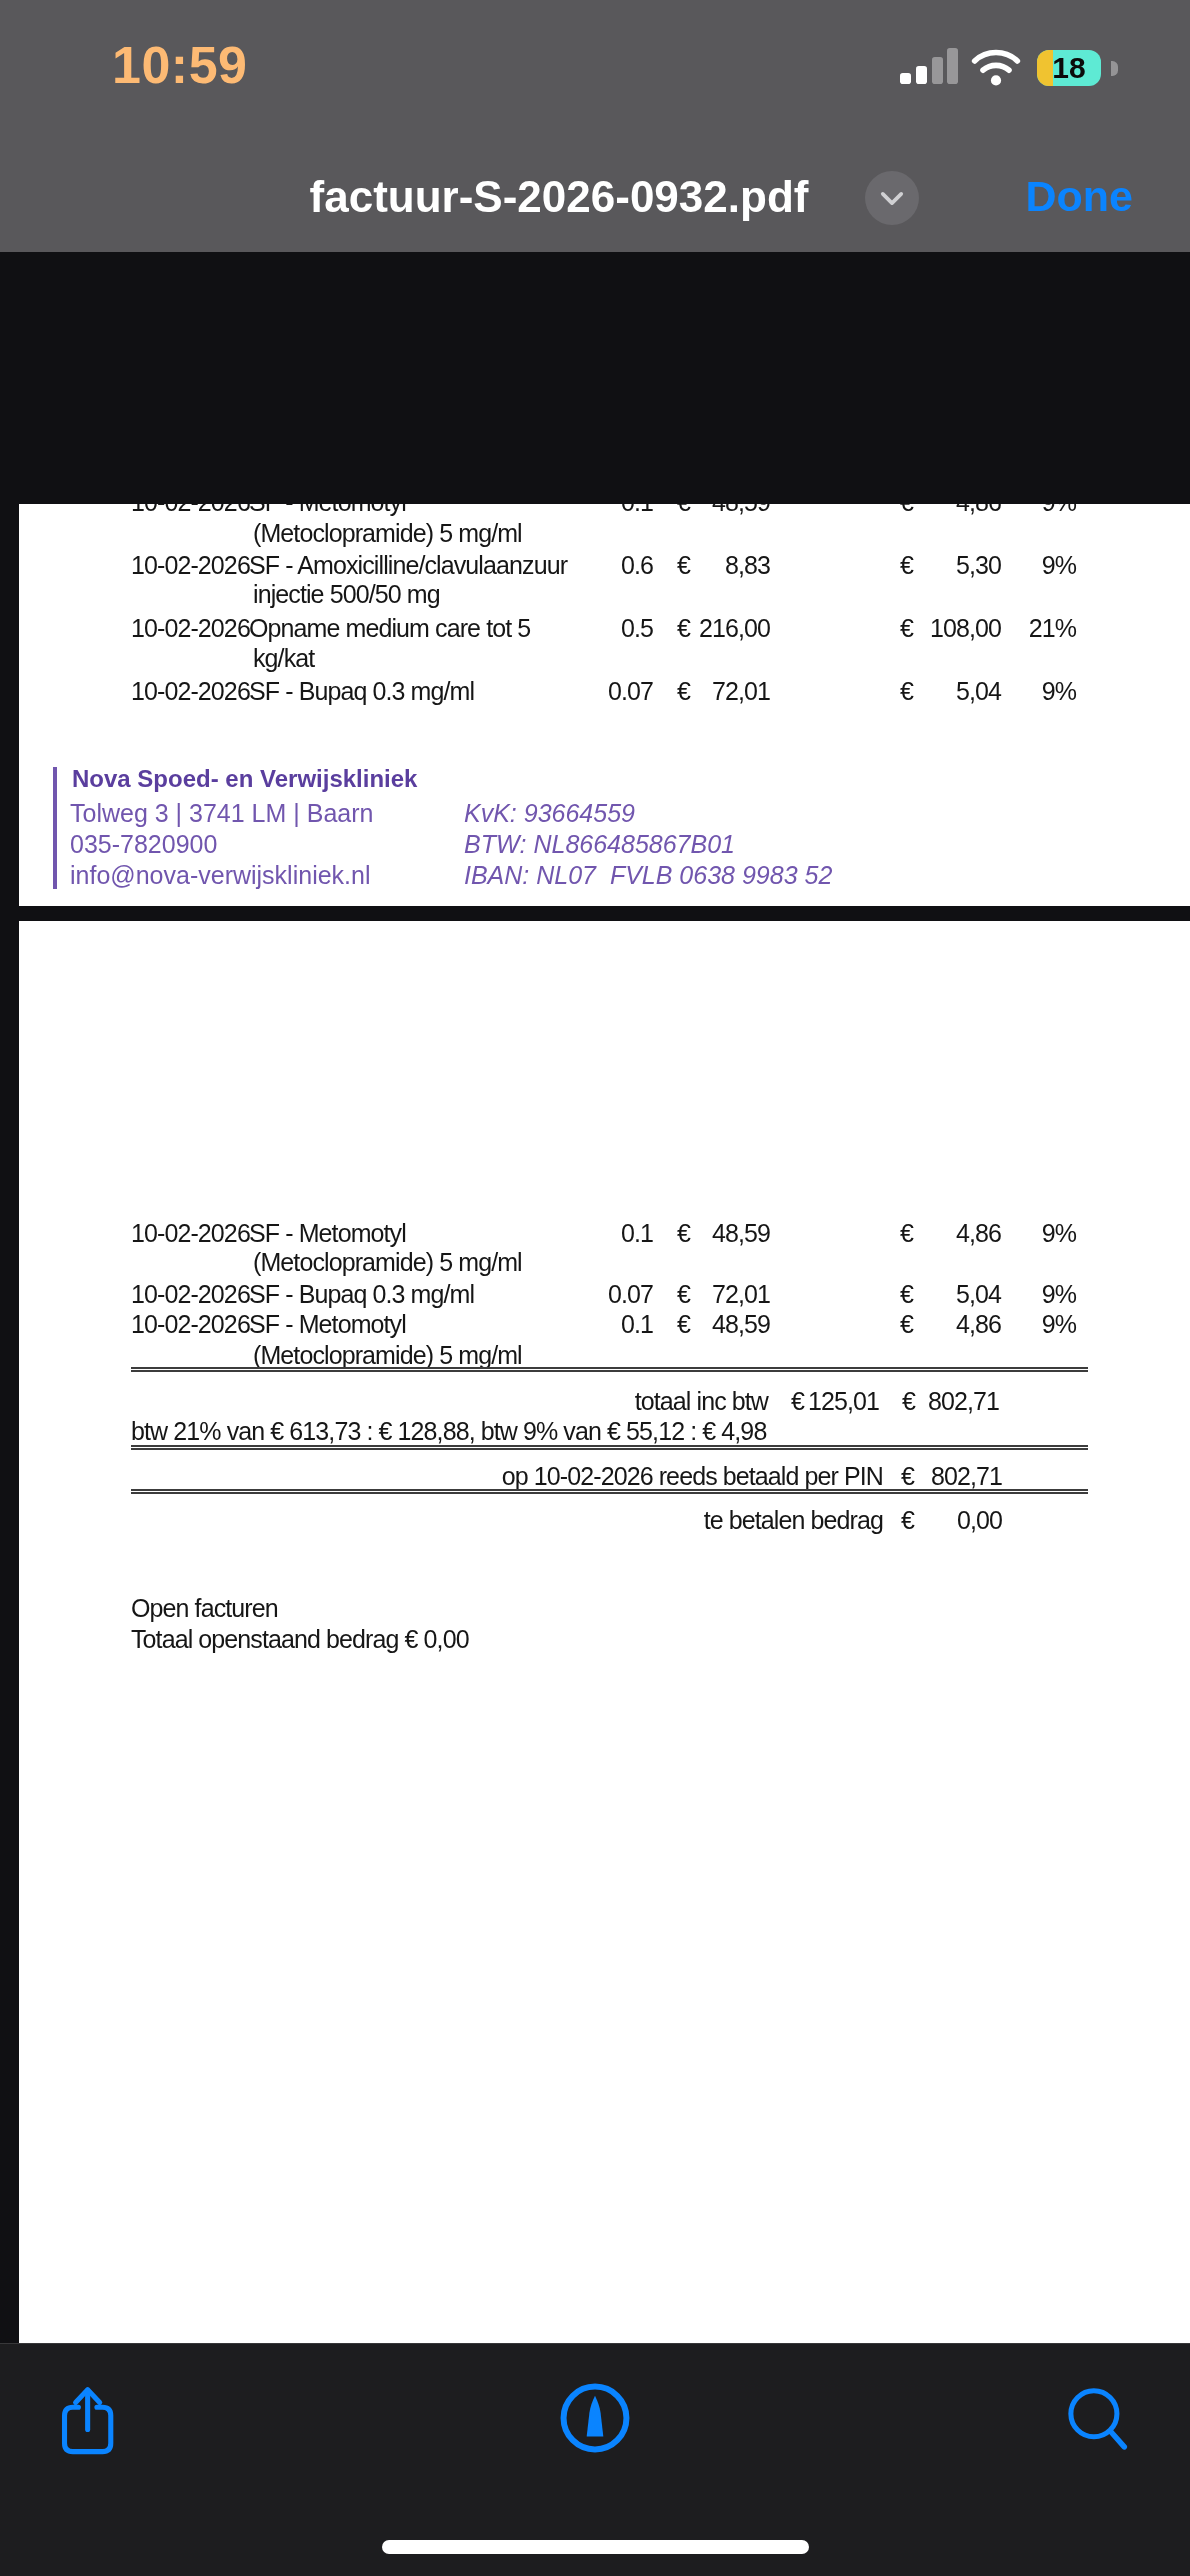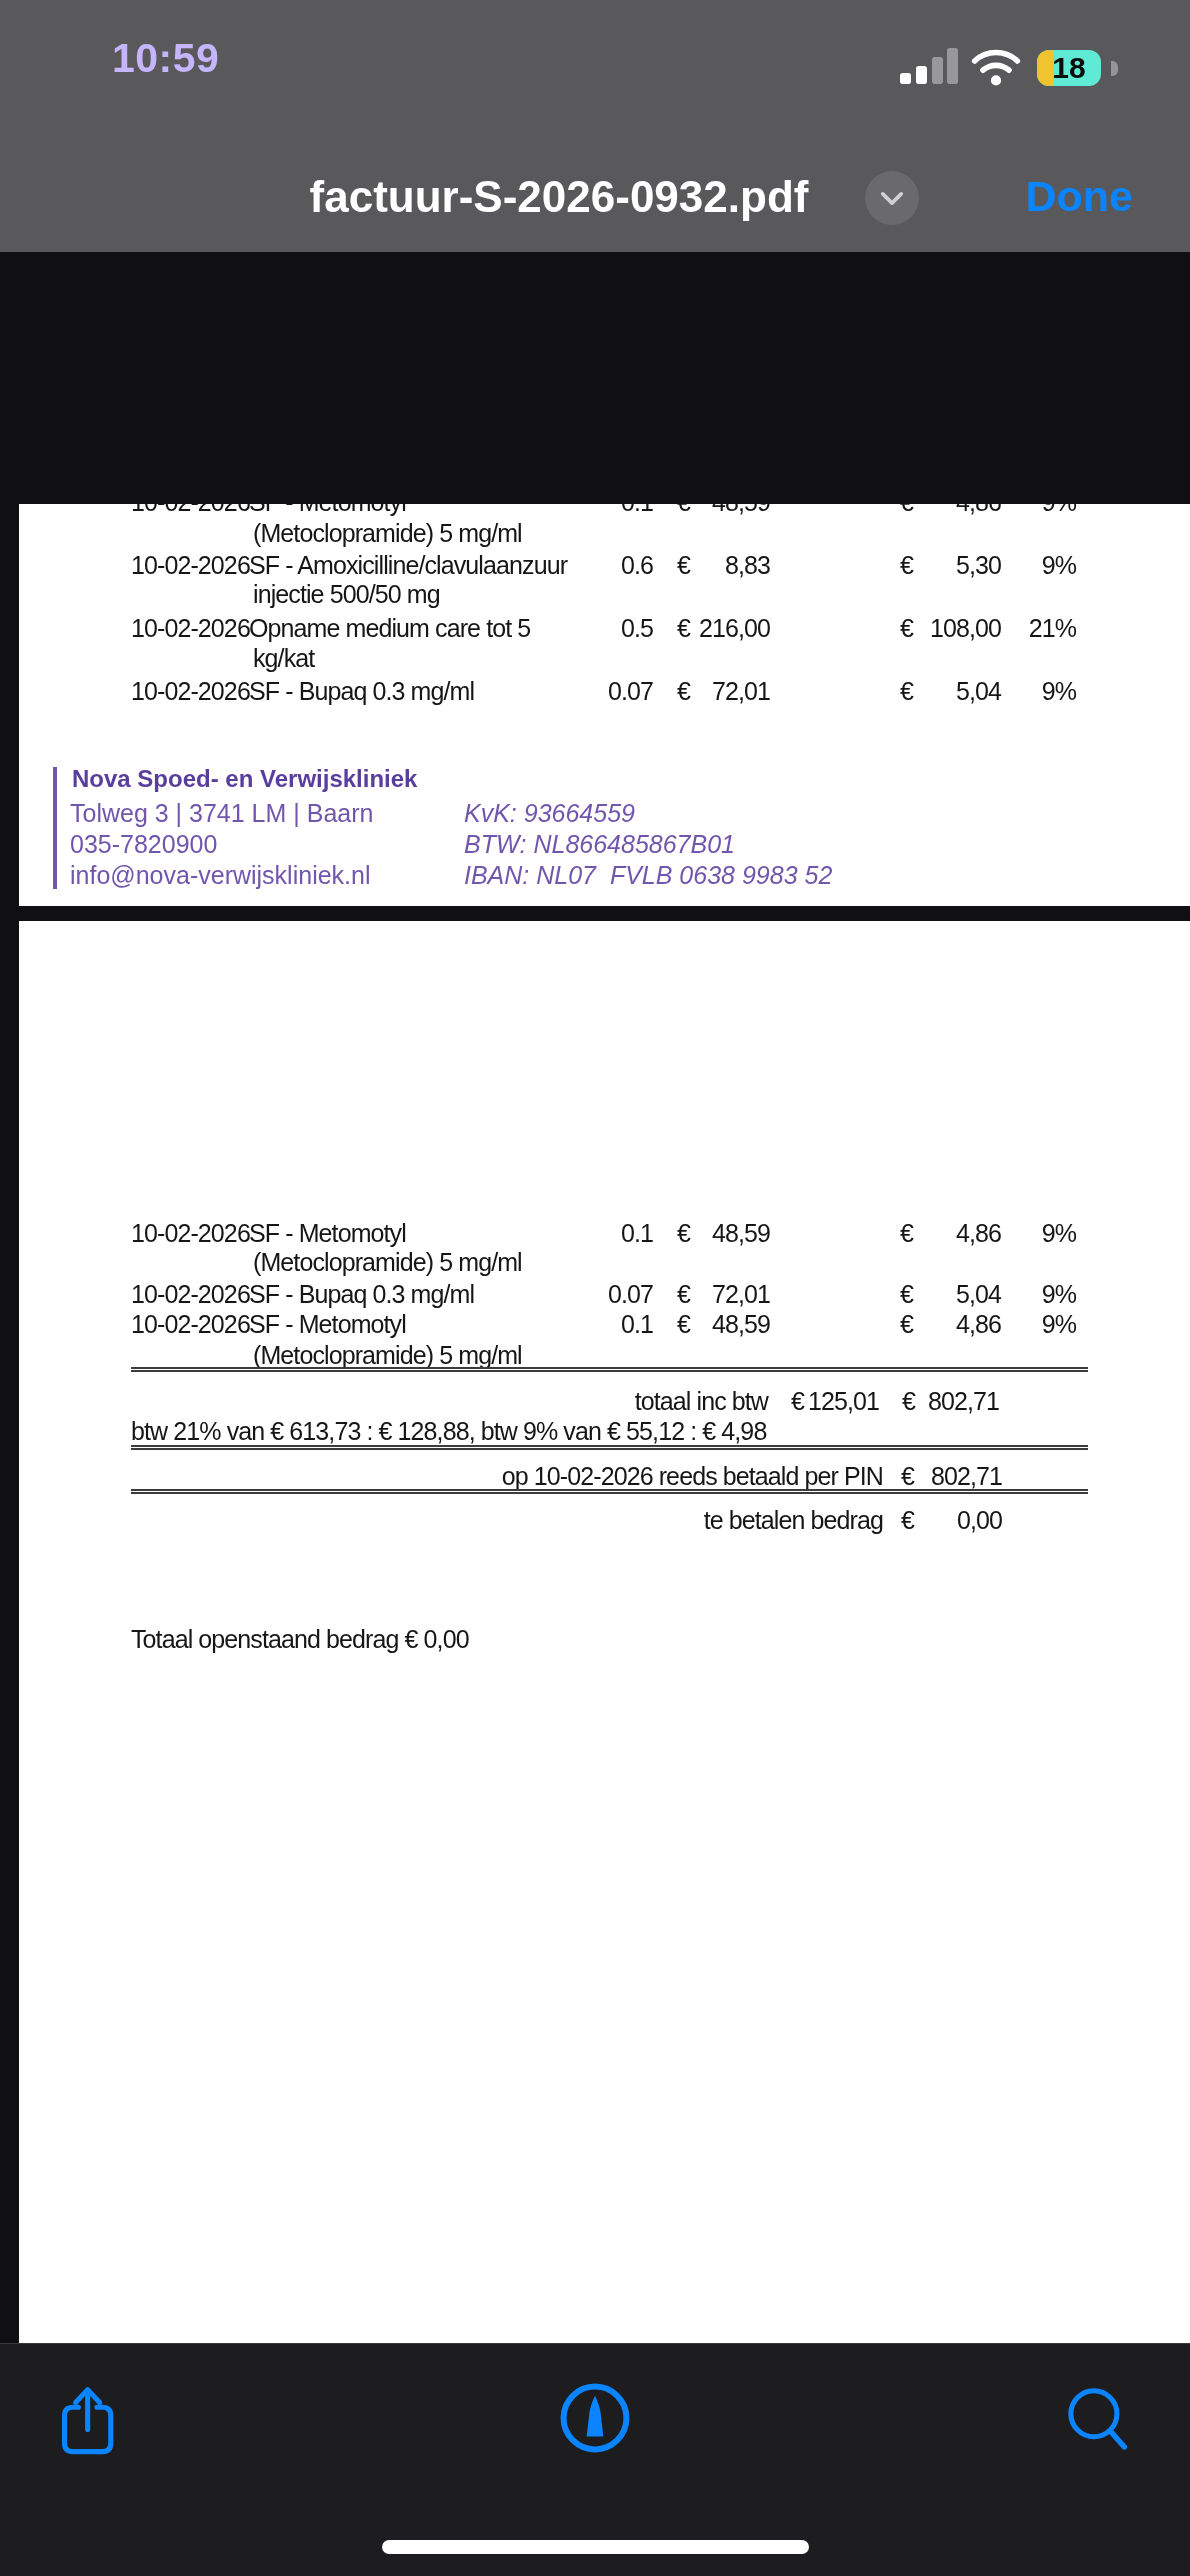--- a/index.html
+++ b/index.html
@@ -1,21 +1,21 @@
 <!DOCTYPE html>
 <html style="font-size:15px"><head>
 <meta charset="utf-8">
 <style>
   html,body{margin:0;padding:0;background:#000;}
   #screen{position:relative;width:1191px;height:2576px;background:#0f0f11;overflow:hidden;
           font-family:"Liberation Sans",sans-serif;-webkit-font-smoothing:antialiased;}
 
   
   #topbar{position:absolute;left:0;top:0;width:1191px;height:252px;background:#59585b;}
-  #time{position:absolute;left:112px;top:35px;font-size:41px;font-weight:700;color:#c4b5fd;letter-spacing:0.5px;text-align:center;}
+  #time{position:absolute;left:112px;top:35px;font-size:52px;font-weight:700;color:#fdba74;letter-spacing:0.5px;text-align:center;}
   #signal{position:absolute;left:900px;top:48px;width:59px;height:36px;}
   #signal div{position:absolute;width:11px;border-radius:2.8px;background:#fff;bottom:0;}
   #signal .b1{left:0;height:11px;}
   #signal .b2{left:16px;height:18.5px;}
   #signal .b3{left:32px;height:27px;background:rgba(255,255,255,.38);}
   #signal .b4{left:47px;height:36px;background:rgba(255,255,255,.38);}
   #wifi{position:absolute;left:970px;top:47px;}
   #battery{position:absolute;left:1037px;top:50px;width:64px;height:36px;border-radius:12px;background:#5eead4;overflow:hidden;}
   #battery .level{position:absolute;left:0;top:0;bottom:0;width:16px;background:#f0c330;}
   #battery .pct{position:absolute;left:0;right:0;top:0.9px;text-align:center;font-size:30px;font-weight:700;color:#0b0b0b;line-height:34px;}
@@ -242,20 +242,23 @@
       </div>
 
       <div class="rule" style="top:568px"></div>
 
       <div class="ln" style="top:583px">
         <span class="pll">te betalen bedrag</span>
         <span class="pe">€</span>
         <span class="pa">0,00</span>
       </div>
 
+      <div class="ln" style="top:671px">
+        <span class="bw">Open facturen</span>
+      </div>
       <div class="ln" style="top:702px">
         <span class="bw">Totaal openstaand bedrag € 0,00</span>
       </div>
 
       <div class="fbar" style="top:1530px;height:122px"></div>
       <div class="ftitle" style="top:1525px">Nova Spoed- en Verwijskliniek</div>
       <div class="fline" style="top:1559px">Tolweg 3 | 3741 LM | Baarn</div>
       <div class="fline fr" style="top:1559px">KvK: 93664559</div>
       <div class="fline" style="top:1591px">035-7820900</div>
       <div class="fline fr" style="top:1591px">BTW: NL866485867B01</div>

